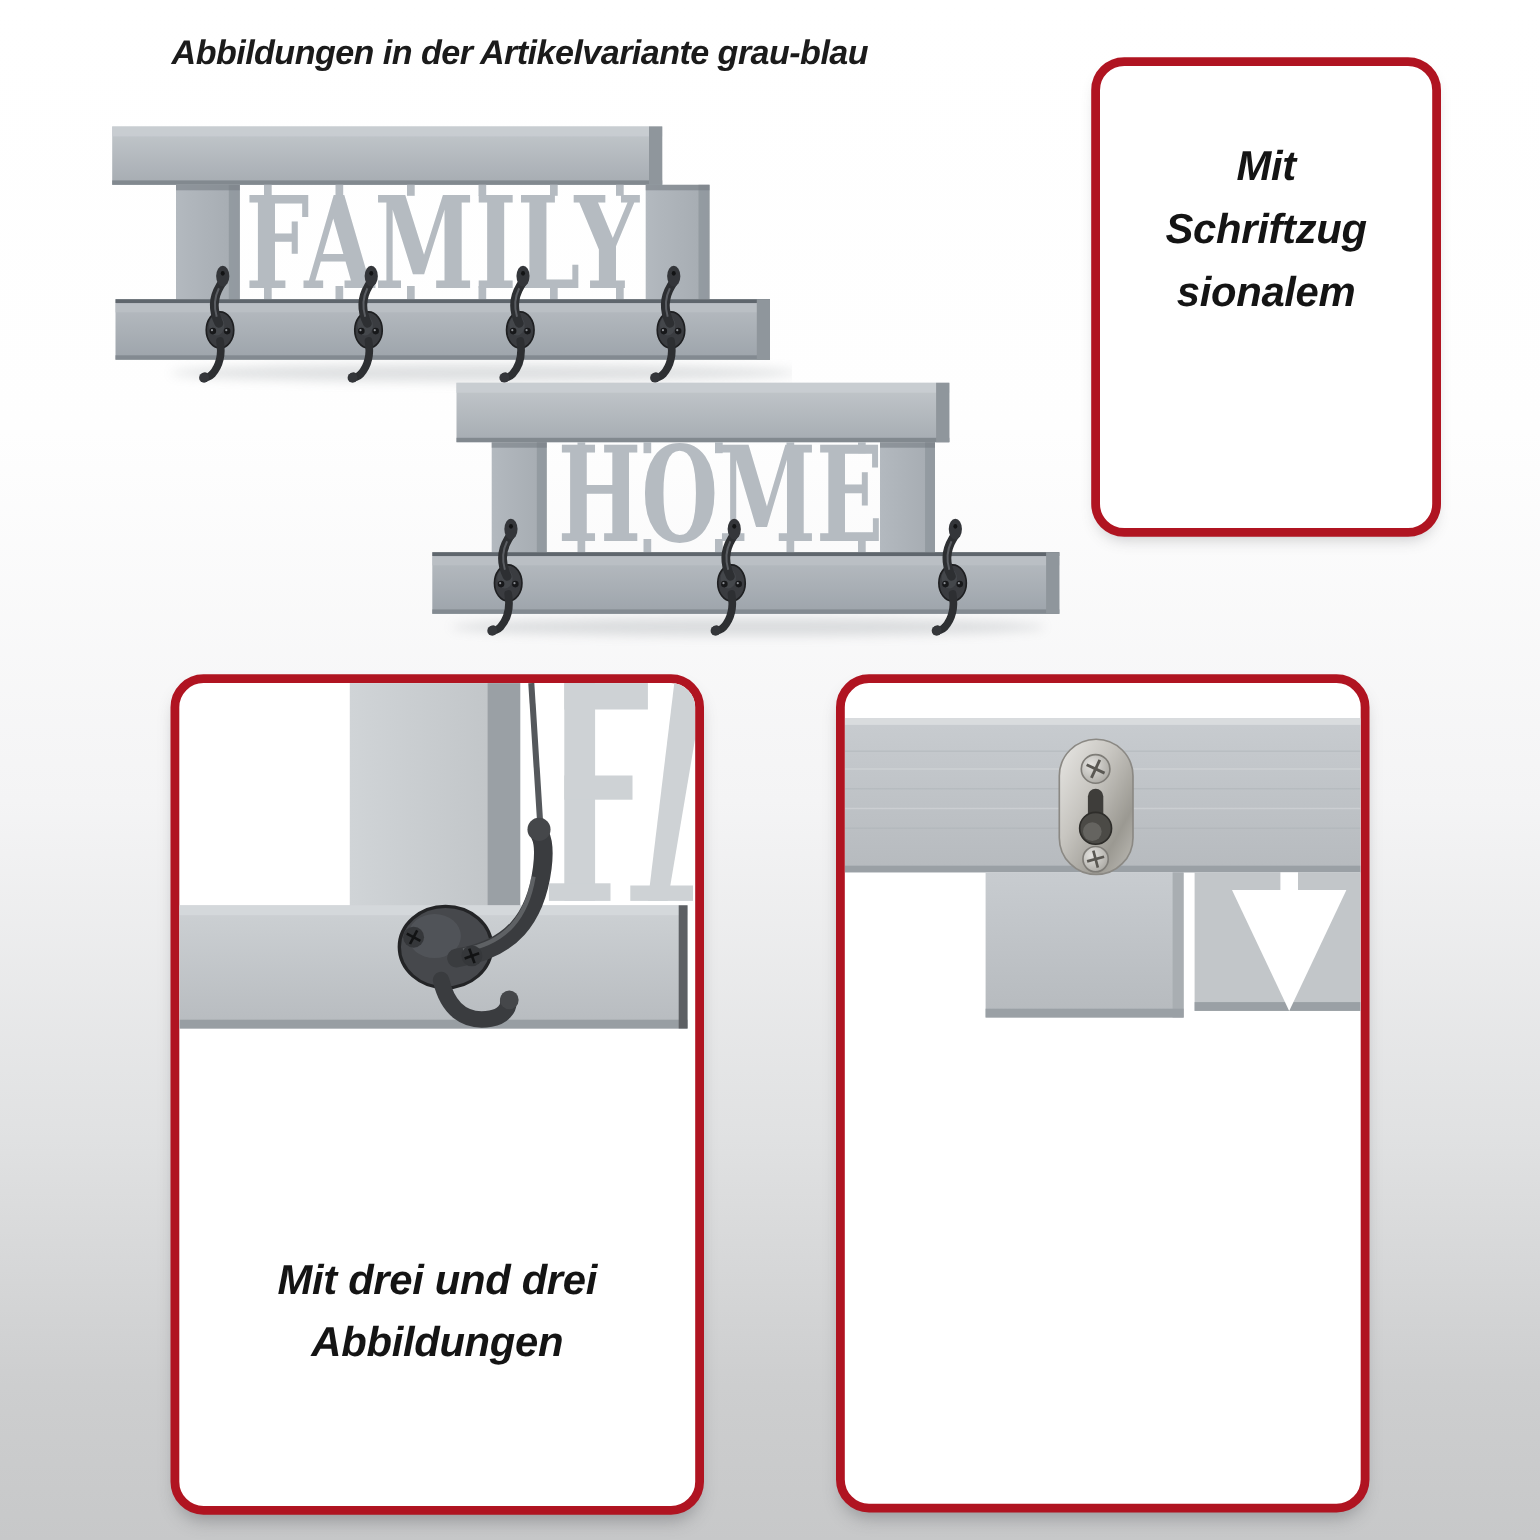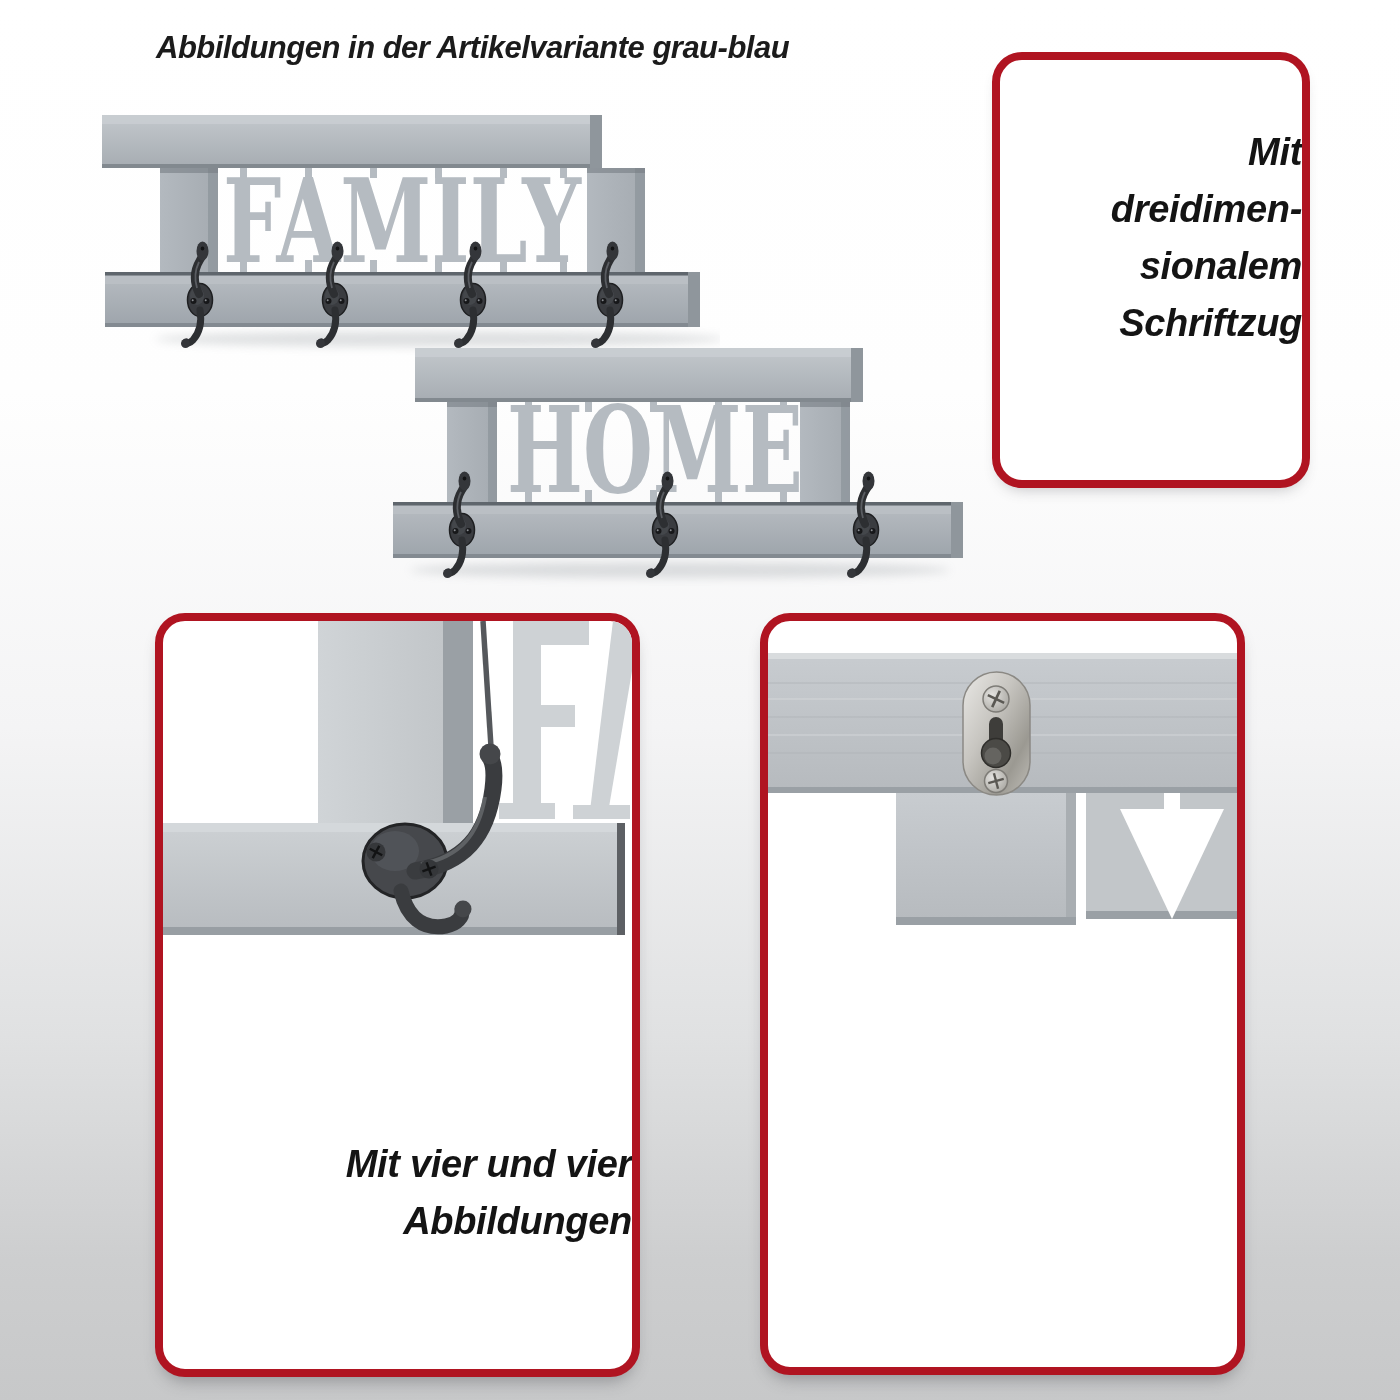--- a/index.html
+++ b/index.html
@@ -15,21 +15,21 @@
   }
   .callout{
     position:absolute;box-sizing:border-box;background:#ffffff;
     border:8px solid #b01421;border-radius:30px;overflow:hidden;
     box-shadow:0 10px 16px -6px rgba(70,70,75,0.40);
   }
   .callout-top-right{left:992px;top:52px;width:318px;height:436px;box-shadow:0 8px 14px -6px rgba(70,70,75,0.28);}
   .callout-bottom-left{left:155px;top:613px;width:485px;height:764px;}
   .callout-bottom-right{left:760px;top:613px;width:485px;height:762px;}
   .caption{
-    position:absolute;left:0;right:0;text-align:right;
+    position:absolute;left:0;right:0;text-align:center;
     font-weight:bold;font-style:italic;color:#141414;
     font-size:38px;line-height:57px;letter-spacing:-0.3px;
   }
   .callout-top-right .caption{top:64px;}
   .callout-bottom-left .caption,.callout-bottom-right .caption{top:515px;}
   .caption span{display:block;}
   .rack{position:absolute;}
   .rack-family{left:90px;top:105px;}
   .rack-home{left:385px;top:340px;}
   .photo-svg{position:absolute;left:0;top:0;}
@@ -184,23 +184,22 @@
       <rect x="566" y="162" width="12" height="56" fill="#8f969c"></rect>
     </g>
     <use href="#dblhook" x="77" y="190"></use>
     <use href="#dblhook" x="280" y="190"></use>
     <use href="#dblhook" x="481" y="190"></use>
   </svg>
 
   <div class="callout callout-top-right">
     <div class="caption">
       <span>Mit</span>
-      <span>dreidimen-</span>
+      <span>Schriftzug</span>
       <span>sionalem</span>
-      <span>Schriftzug</span>
     </div>
   </div>
 
   <div class="callout callout-bottom-left">
     <svg class="photo-svg" width="469" height="350" viewBox="0 0 469 350">
       <g>
         <rect x="155" y="0" width="125" height="206" fill="url(#gradCuPost)"></rect>
         <rect x="280" y="0" width="30" height="206" fill="#9aa0a5"></rect>
       </g>
       <g fill="#ced2d5">
@@ -236,21 +235,21 @@
         <g>
           <circle cx="266" cy="248" r="9.5" fill="#35373a"></circle>
           <g stroke="#121314" stroke-width="2.4" transform="rotate(-20 266 248)">
             <line x1="259" y1="248" x2="273" y2="248"></line>
               <line x1="266" y1="241" x2="266" y2="255"></line>
           </g>
         </g>
       </g>
     </svg>
     <div class="caption">
-      <span>Mit vier und vier</span>
+      <span>Mit drei und drei</span>
       <span>Abbildungen</span>
     </div>
   </div>
 
   <div class="callout callout-bottom-right">
     <svg class="photo-svg" width="469" height="330" viewBox="0 0 469 330">
       <g>
         <rect x="0" y="32" width="469" height="140" fill="url(#gradWood)"></rect>
         <rect x="0" y="32" width="469" height="6" fill="#d9dcde"></rect>
         <path d="M 0 62 H 469 M 0 96 H 469 M 0 132 H 469" stroke="#aeb3b7" stroke-width="1.4" opacity="0.5"></path>

